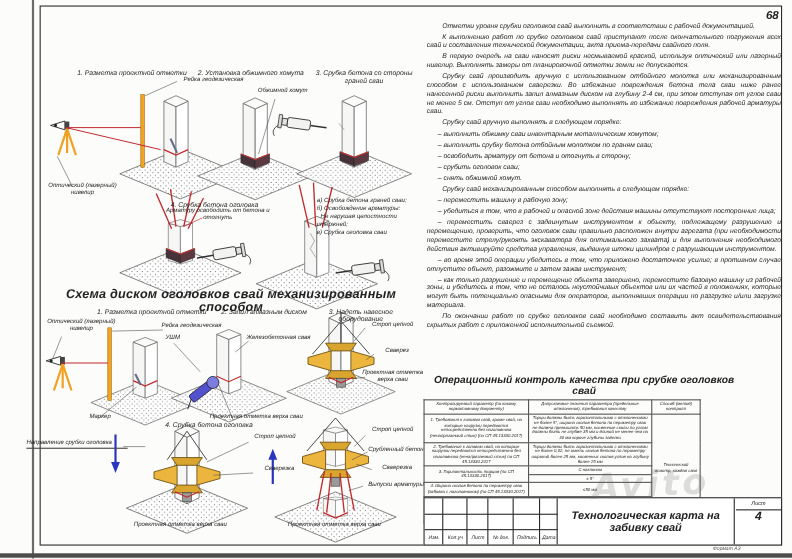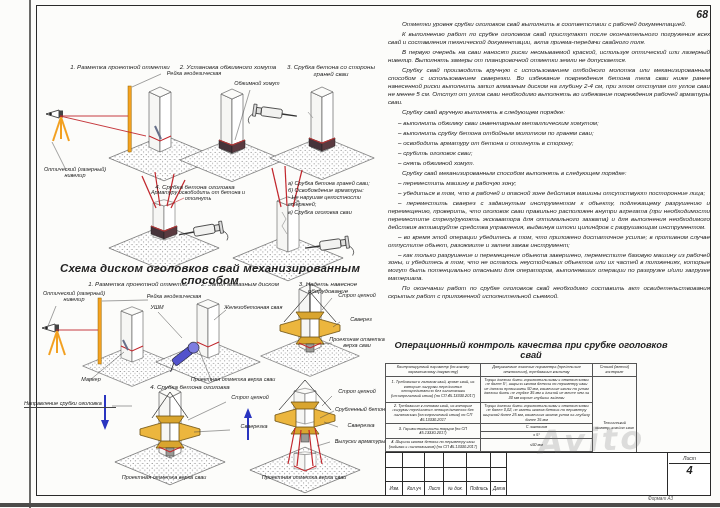--- a/index.html
+++ b/index.html
@@ -347,19 +347,20 @@
     <div class="cell" style="left:105px;top:0;width:16px;height:42px;"></div>
     <div class="rowline" style="top:14px;width:121px;"></div>
     <div class="rowline" style="top:28px;width:121px;"></div>
     <div class="collabel" style="left:0;width:17px;">Изм.</div>
     <div class="collabel" style="left:17px;width:22px;">Кол.уч</div>
     <div class="collabel" style="left:39px;width:19px;">Лист</div>
     <div class="collabel" style="left:58px;width:23px;">№ док.</div>
     <div class="collabel" style="left:81px;width:24px;">Подпись</div>
     <div class="collabel" style="left:105px;width:16px;">Дата</div>
     <div class="cell" style="left:121px;top:0;width:161px;height:42px;"></div>
+    <div class="stamp-title">Технологическая карта на забивку свай</div>
     <div class="sheetbox-label">Лист</div>
     <div class="sheetbox-num">4</div>
   </div>
 
   <div class="fmt">Формат А3</div>
   <div class="wm">Avito</div>
 </div>
 
 </body></html>

